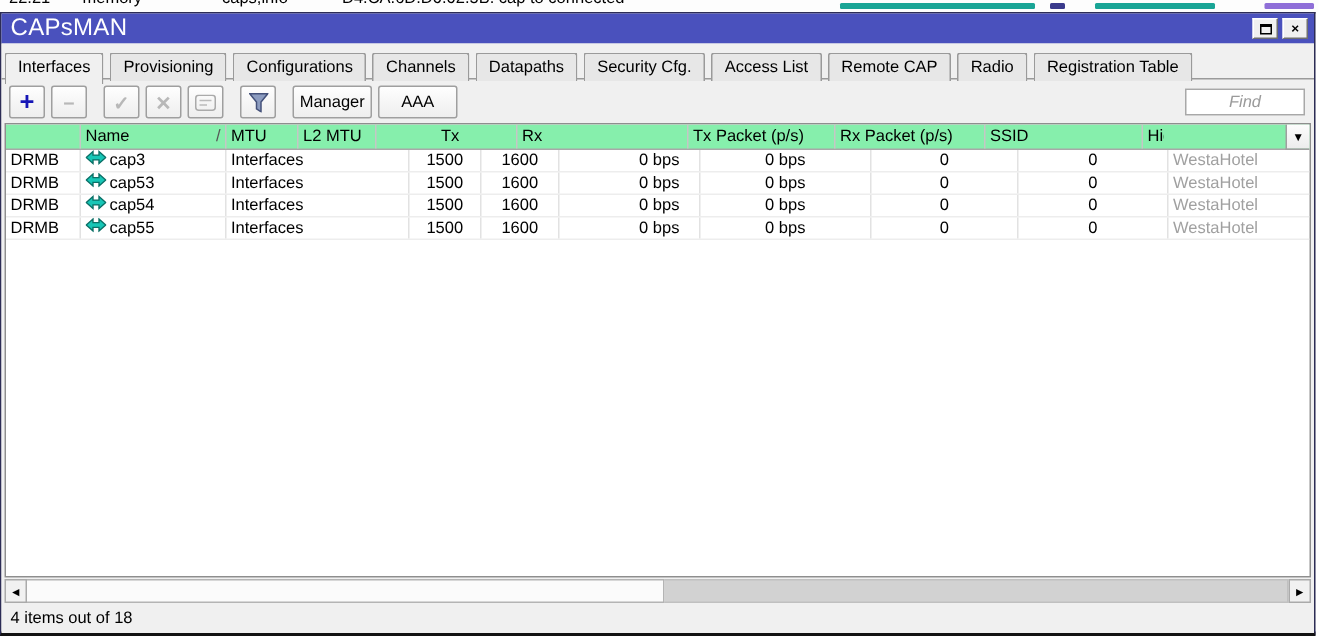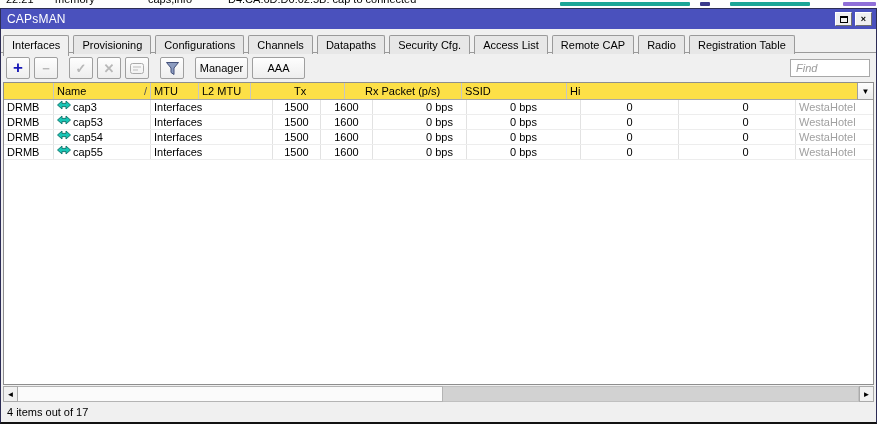--- a/index.html
+++ b/index.html
@@ -8,21 +8,21 @@
 
   
   .log-strip { position:absolute; top:0; left:0; width:879px; height:8px; background:#fdfdfd; overflow:hidden; }
   .log-strip span { position:absolute; top:-7px; white-space:nowrap; font-size:11px; }
   .log-bar { position:absolute; border-radius:1px; }
 
   
   .win { position:absolute; top:8px; left:0; width:877px; height:416px;
     border:1px solid #2c2c55; border-bottom:3px solid #121212; background:#f0f0f0; }
   .titlebar { height:20px; background:#4a51bd; color:#fff; display:flex; align-items:center; padding:0 4px 0 6px; }
-  .titlebar .title { font-size:12px; letter-spacing:.2px; }
+  .titlebar .title { font-size:16px; letter-spacing:.2px; }
   .win-controls { margin-left:auto; display:flex; gap:3px; }
   .wbtn { width:17px; height:14px; background:#f0f0f0; border:1px solid; border-color:#ffffff #6f6f6f #6f6f6f #ffffff;
     display:flex; align-items:center; justify-content:center; font-size:9px; font-weight:bold; color:#000; cursor:default; }
   .wbtn .sq { width:8px; height:7px; border:1px solid #000; border-top-width:2px; }
 
   .win-body { height:393px; display:flex; flex-direction:column; background:#f0f0f0; }
 
   
   .tabs { padding:6px 0 0 2px; border-bottom:1px solid #9a9a9a; height:24px; white-space:nowrap; }
   .tab { display:inline-block; padding:3px 8px 3px 8px; margin-right:1px; background:#e7e7e7;
@@ -31,33 +31,33 @@
 
   
   .toolbar { display:flex; align-items:center; padding:4px 6px 3px 5px; height:29px; }
   .tbtn { width:24px; height:22px; background:linear-gradient(#fefefe,#eeeeee); border:1px solid #9f9f9f;
     border-radius:2px; display:flex; align-items:center; justify-content:center; margin-right:4px; cursor:default; }
   .tbtn.gap { margin-left:7px; }
   .tbtn.txt { width:53px; font-size:11px; }
   .glyph-plus { color:#1616b6; font-size:17px; font-weight:bold; line-height:1; margin-top:-2px; }
   .glyph-dis { color:#b8b8b8; font-size:13px; font-weight:bold; line-height:1; }
   .find-box { margin-left:auto; width:80px; height:18px; border:1px solid #a8a8a8; background:#fff;
-    font-family:"Liberation Sans", sans-serif; font-size:11px; font-style:italic; padding:0 5px; color:#222; }
+    font-family:"Liberation Sans", sans-serif; font-size:11px; font-style:italic; padding:0 5px; color:#222;text-align:center; }
   .find-box::placeholder { color:#9a9a9a; font-style:italic; }
 
   
   .grid { flex:1; margin:0 2px; background:#fff; border:1px solid #8e8e8e; position:relative; overflow:hidden; }
-  .hdr { display:flex; height:17px; background:#fde047; border-bottom:1px solid #a8a8a8; }
+  .hdr { display:flex; height:17px; background:#86efac; border-bottom:1px solid #a8a8a8; }
   .hc { padding:2px 3px; border-right:1px solid #c6c6c6; white-space:nowrap; overflow:hidden; flex:none; }
   .row { display:flex; height:15px; line-height:14px; border-bottom:1px solid #ededed; }
   .c { padding:0 3px; border-right:1px solid #e2e2e2; white-space:nowrap; overflow:hidden; flex:none; }
   .num { text-align:center; }
   .w-flags{width:50px;} .w-name{width:97px;} .w-type{width:122px;} .w-mtu{width:48px;}
   .w-l2{width:52px;} .w-tx{width:54px;margin-left:40px;} .w-rx{width:114px;} .w-txp{width:98px;}
-  .w-rxp{width:100px;margin-left:17px;} .w-ssid{width:105px;} .w-hid{width:14px; border-right:none;}
+  .w-rxp{width:100px;} .w-ssid{width:105px;} .w-hid{width:14px; border-right:none;}
   .sort { float:right; color:#555; }
   .ssid { color:#a0a0a0; }
   .name-cell { display:flex; align-items:flex-start; gap:2px; }
   .colbtn { position:absolute; top:0; right:0; width:16px; height:17px; background:linear-gradient(#fdfdfd,#ececec);
     border-left:1px solid #9f9f9f; border-bottom:1px solid #9f9f9f; display:flex; align-items:center; justify-content:center;
     font-size:8px; color:#000; cursor:default; }
 
   
   .hscroll { height:16px; margin:1px 2px 0 2px; display:flex; align-items:stretch; }
   .sbtn { width:15px; background:#f1f1f1; border:1px solid #aaa; display:flex; align-items:center; justify-content:center;
@@ -142,20 +142,22 @@
       <input class="find-box" placeholder="Find" style="">
     </div>
 
     <div class="grid">
       <div class="hdr">
         <span class="hc w-flags"></span>
         <span class="hc w-name"><span>Name</span><span class="sort">/</span></span>
         <span class="hc w-mtu">MTU</span>
         <span class="hc w-l2">L2 MTU</span>
         <span class="hc w-tx">Tx</span>
+        <span class="hc w-rx">Rx</span>
+        <span class="hc w-txp">Tx Packet (p/s)</span>
         <span class="hc w-rxp">Rx Packet (p/s)</span>
         <span class="hc w-ssid">SSID</span>
         <span class="hc w-hid">Hid</span>
         <span class="colbtn">
             <span>▼</span>
           </span>
       </div>
 
       <div class="row">
         <span class="c w-flags">DRMB</span>
@@ -239,17 +241,17 @@
           <span>◄</span>
         </span>
       <span class="sthumb"></span>
       <span class="strack"></span>
       <span class="sbtn">
           <span>►</span>
         </span>
     </div>
 
     <div class="statusbar">
-      <span>4 items out of 17</span>
+      <span>4 items out of 18</span>
     </div>
 
   </div>
 </div>
 
 </body></html>

